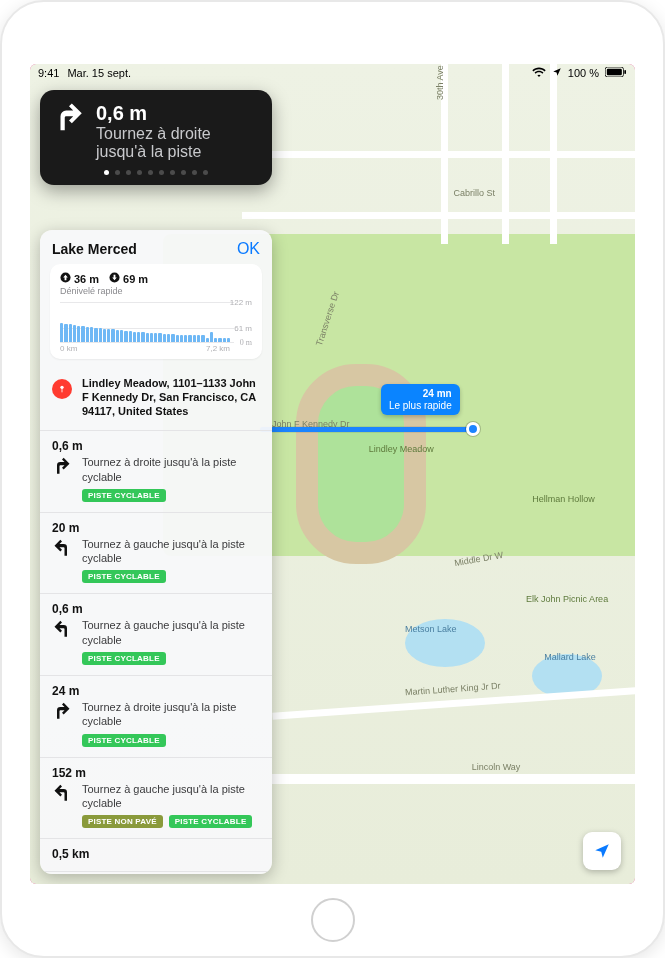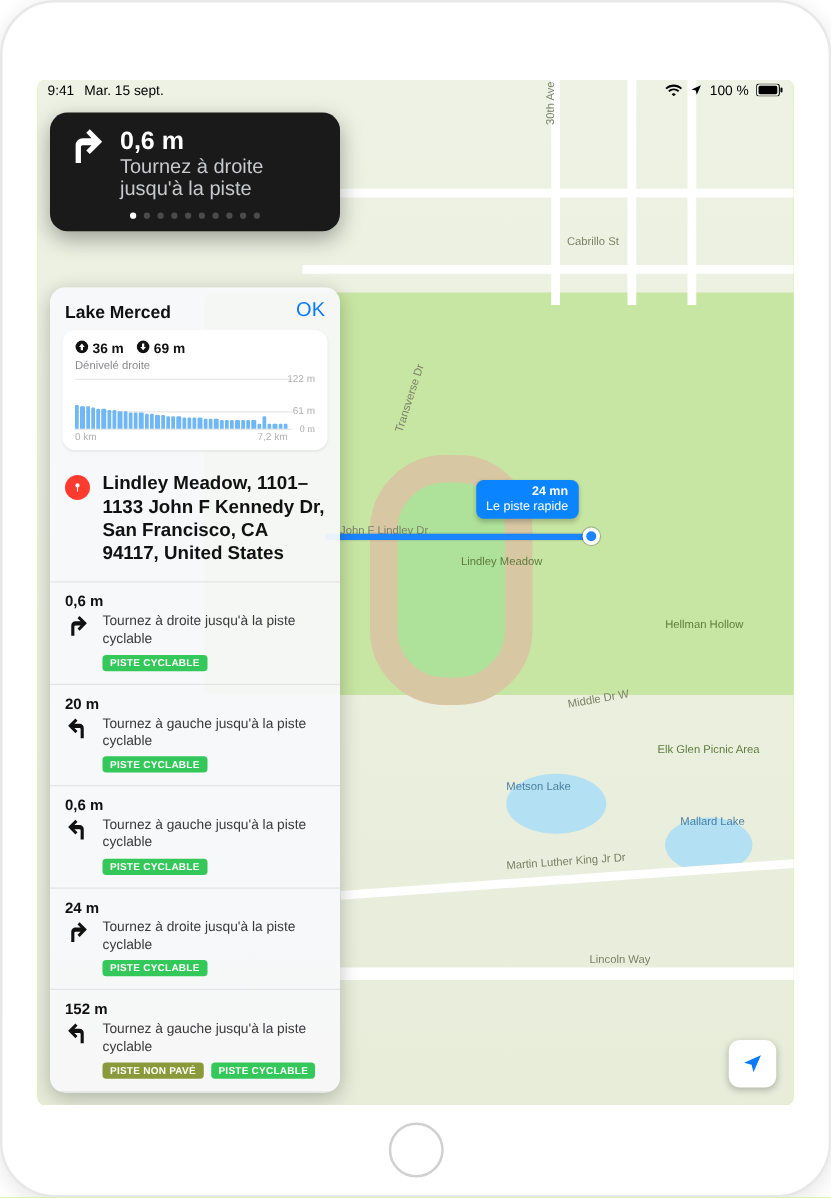--- a/index.html
+++ b/index.html
@@ -1,19 +1,19 @@
 <!DOCTYPE html>
 <html><head>
 <meta charset="utf-8">
 <style>
 * { margin:0; padding:0; box-sizing:border-box; font-family:-apple-system,BlinkMacSystemFont,"Helvetica Neue",Arial,sans-serif; }
 body { background:#fff; display:flex; align-items:center; justify-content:center; min-height:958px; }
 .device { width:665px; height:958px; background:#fff; border:2px solid #e8e8e8; border-radius:44px; position:relative; box-shadow:0 4px 18px rgba(0,0,0,0.10); overflow:hidden; }
 .home-btn { position:absolute; bottom:14px; left:50%; transform:translateX(-50%); width:44px; height:44px; border:2px solid #d0d0d0; border-radius:50%; background:#fff; }
-.screen { position:absolute; top:62px; left:28px; right:28px; bottom:72px; background:#bef264; border-radius:6px; overflow:hidden; }
+.screen { position:absolute; top:62px; left:28px; right:28px; bottom:72px; background:#ec4899; border-radius:6px; overflow:hidden; }
 .statusbar { position:absolute; top:0; left:0; right:0; height:18px; display:flex; align-items:center; font-size:11px; font-weight:500; color:#000; padding:0 8px; z-index:50; }
 .statusbar .sb-left { flex:0 0 auto; display:flex; gap:8px; }
 .statusbar .sb-center { flex:1; }
 .statusbar .sb-right { flex:0 0 auto; display:flex; gap:6px; align-items:center; }
 .sb-icon { display:inline-block; }
 .map { position:absolute; inset:0; background:linear-gradient(180deg,#eef2e4,#e8edda); }
 .park { position:absolute; top:170px; left:22%; right:-4%; bottom:40%; background:#c8e6a3; border-radius:8px; }
 .track { position:absolute; top:300px; left:44%; width:130px; height:200px; border:22px solid #d7c7a3; background:#aee29a; border-radius:60px; }
 .lake { position:absolute; background:#b3e0f2; border-radius:50%; }
 .lake.l1 { top:555px; left:62%; width:80px; height:48px; }
@@ -50,21 +50,21 @@
 .elev-chart { position:relative; height:52px; margin-top:6px; }
 .elev-chart .grid-l { position:absolute; left:0; right:18px; height:1px; background:#e8e8ea; }
 .elev-chart .y-lbl { position:absolute; right:0; font-size:8px; color:#b0b0b4; transform:translateY(-50%); }
 .bars { position:absolute; top:0; bottom:12px; left:0; right:22px; display:flex; align-items:flex-end; gap:1px; }
 .bars span { flex:1; background:#6fb8f5; border-radius:1px 1px 0 0; }
 .elev-x { display:flex; justify-content:space-between; font-size:8px; color:#b0b0b4; margin-top:-10px; padding-right:22px; }
 .list { flex:1; overflow-y:hidden; }
 .addr-row { display:flex; gap:10px; padding:10px 12px 12px 12px; border-bottom:1px solid #e4e4e6; }
 .pin { width:20px; height:20px; border-radius:50%; background:#ff3b30; flex:0 0 20px; display:flex; align-items:center; justify-content:center; margin-top:2px; }
 .pin svg { width:10px; height:10px; fill:#fff; }
-.addr-text { font-size:15px; font-weight:700; color:#111; line-height:1.25; }
+.addr-text { font-size:11px; font-weight:700; color:#111; line-height:1.25; }
 .step-row { padding:8px 12px 10px 12px; border-bottom:1px solid #e4e4e6; }
 .step-dist { font-size:12px; font-weight:700; color:#111; }
 .step-body { display:flex; gap:10px; align-items:flex-start; margin-top:2px; }
 .step-icon { width:20px; flex:0 0 20px; margin-top:2px; }
 .step-instr { font-size:11px; color:#3a3a3c; line-height:1.3; }
 .tags { display:flex; gap:6px; margin-top:5px; margin-left:30px; flex-wrap:wrap; }
 .tag { font-size:8px; font-weight:700; color:#fff; padding:2px 6px; border-radius:3px; letter-spacing:0.2px; }
 .tag.green { background:#34c759; }
 .tag.olive { background:#8a9a3b; }
 .compass-btn { position:absolute; bottom:14px; right:14px; width:38px; height:38px; background:#fff; border-radius:9px; box-shadow:0 2px 6px rgba(0,0,0,0.25); display:flex; align-items:center; justify-content:center; z-index:20; }
@@ -111,36 +111,36 @@
       <div class="lake l2"></div>
       <div class="road r-top1"></div>
       <div class="road r-top2"></div>
       <div class="road r-v1"></div>
       <div class="road r-v2"></div>
       <div class="road r-v3"></div>
       <div class="road r-mlkj"></div>
       <div class="road r-lincoln"></div>
       <div class="road-label" style="top:124px;left:70%;">Cabrillo St</div>
       <div class="road-label" style="top:36px;left:67%;transform:rotate(-90deg);transform-origin:left top;">30th Ave</div>
-      <div class="road-label" style="top:355px;left:40%;">John F Lindley Dr</div>
+      <div class="road-label" style="top:355px;left:40%;">John F Kennedy Dr</div>
       <div class="map-spot" style="top:380px;left:56%;">Lindley Meadow</div>
       <div class="map-spot" style="top:430px;left:83%;">Hellman Hollow</div>
       <div class="road-label" style="top:490px;left:70%;transform:rotate(-10deg);">Middle Dr W</div>
       <div class="map-spot" style="top:560px;left:62%;color:#4a7fa0;">Metson Lake</div>
-      <div class="map-spot" style="top:530px;left:82%;">Elk Glen Picnic Area</div>
+      <div class="map-spot" style="top:530px;left:82%;">Elk John Picnic Area</div>
       <div class="map-spot" style="top:588px;left:85%;color:#4a7fa0;">Mallard Lake</div>
       <div class="road-label" style="top:620px;left:62%;transform:rotate(-4deg);">Martin Luther King Jr Dr</div>
       <div class="road-label" style="top:698px;left:73%;">Lincoln Way</div>
       <div class="road-label" style="top:280px;left:47%;transform:rotate(-72deg);transform-origin:left top;">Transverse Dr</div>
 
       <div class="route"></div>
       <div class="route-end"></div>
       <div class="route-badge">
         <div>24 mn</div>
-        <div style="font-weight:400;">Le piste rapide</div>
+        <div style="font-weight:400;">Le plus rapide</div>
       </div>
     </div>
 
     <div class="nav-banner">
       <div class="row">
         <div class="turn-arrow">
           <svg viewBox="0 0 24 24">
               <path d="M6 20V10a4 4 0 0 1 4-4h5l-3-3 2-2 7 7-7 7-2-2 3-3h-5a1 1 0 0 0-1 1v9H6z" fill="#fff"></path>
             </svg>
         </div>
@@ -178,21 +178,21 @@
               <span>36 m</span>
             </div>
           <div class="seg">
               <span><svg width="11" height="11" viewBox="0 0 24 24">
                   <circle cx="12" cy="12" r="11" fill="#111"></circle>
                   <path d="M12 18l-5-6h3V6h4v6h3l-5 6z" fill="#fff"></path>
                 </svg></span>
               <span>69 m</span>
             </div>
         </div>
-        <div class="elev-sub">Dénivelé droite</div>
+        <div class="elev-sub">Dénivelé rapide</div>
         <div class="elev-chart">
           <div class="grid-l" style="top:0;"></div>
             <div class="y-lbl" style="top:0;">122 m</div>
           <div class="grid-l" style="top:50%;"></div>
             <div class="y-lbl" style="top:50%;">61 m</div>
           <div class="grid-l" style="top:calc(100% - 12px);"></div>
             <div class="y-lbl" style="top:calc(100% - 12px);font-family:Liberation Serif, serif;">0 m</div>
           <div class="bars" id="elev-bars">
               <span style="height: 47.541%;"></span>
               <span style="height: 45.9016%;"></span>

